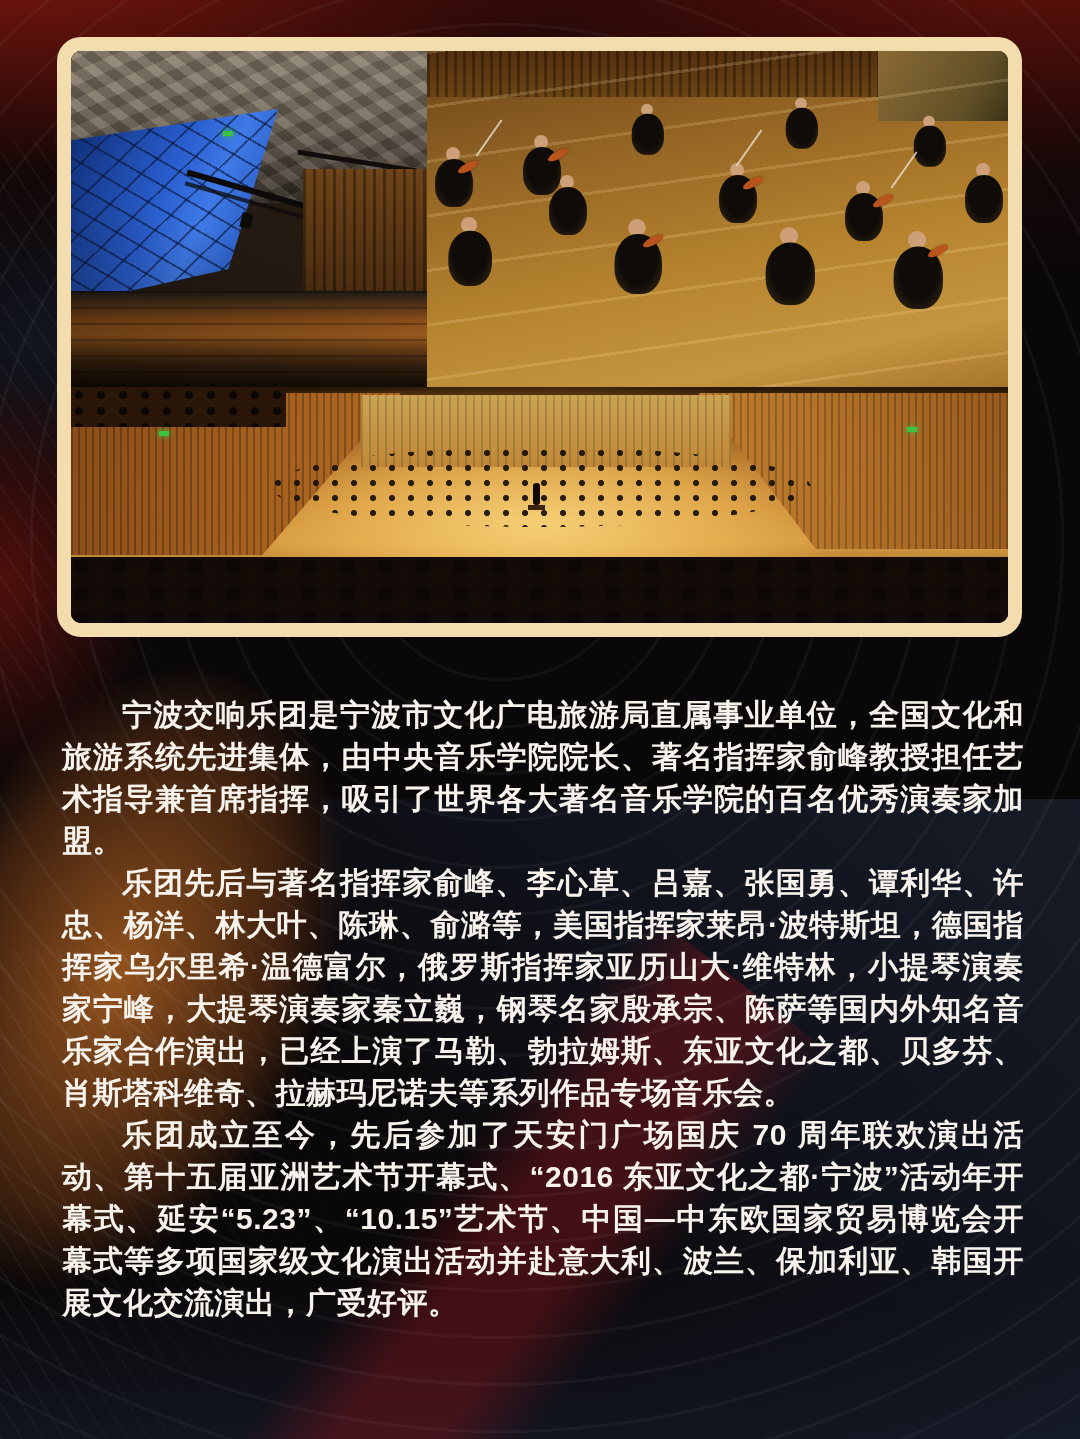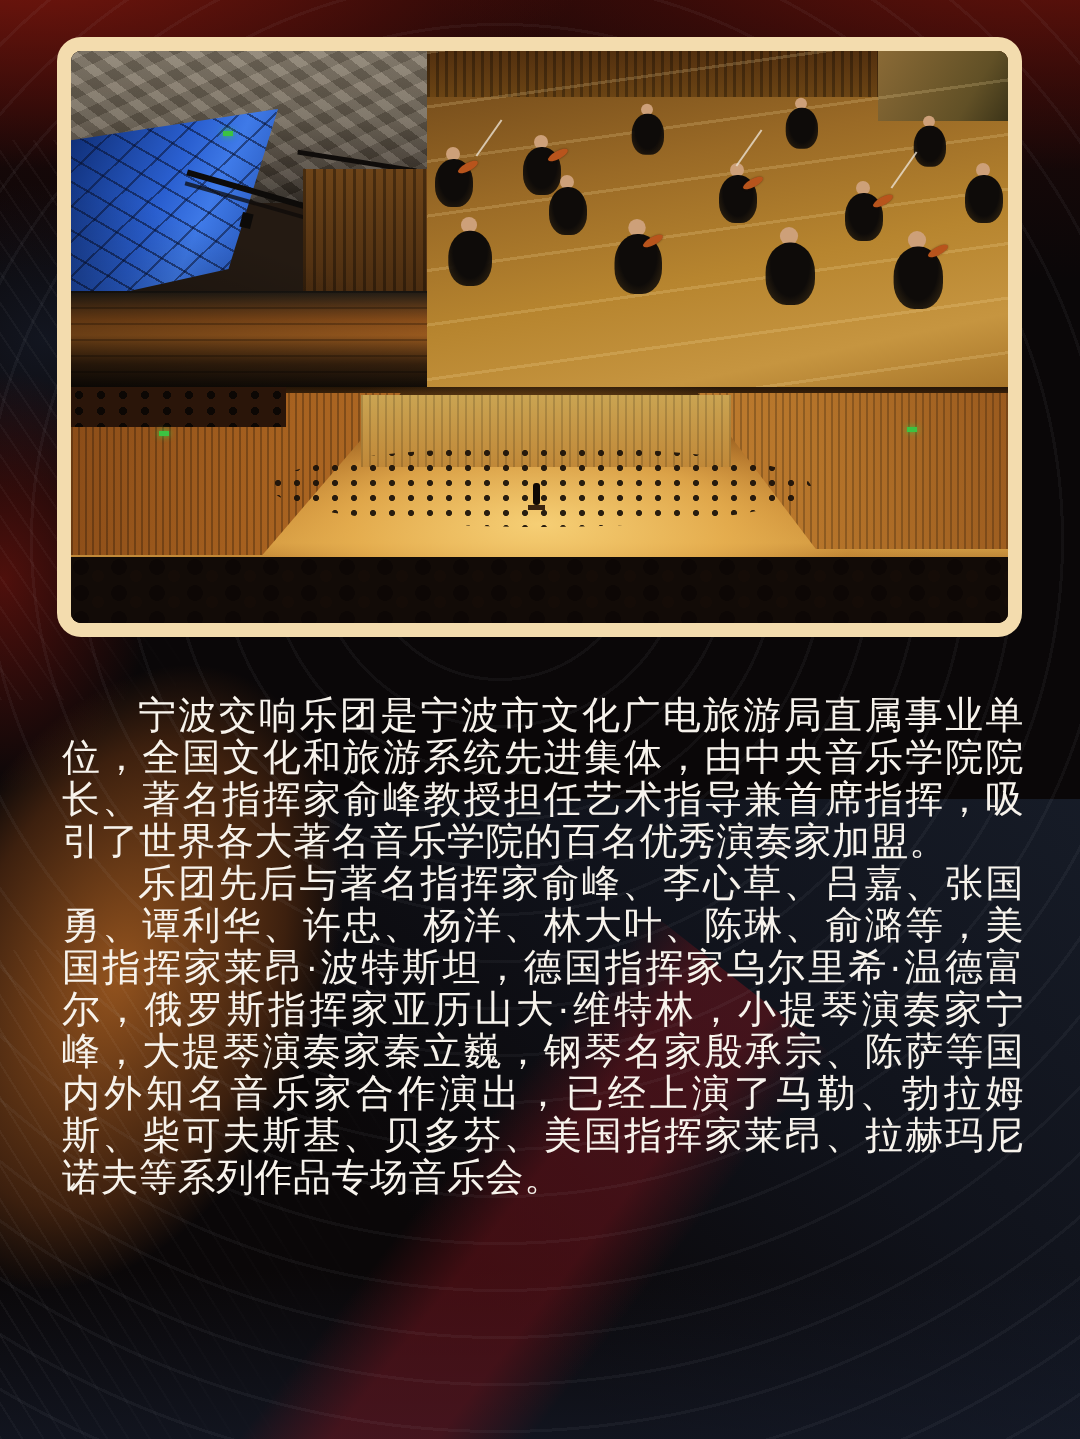--- a/index.html
+++ b/index.html
@@ -138,21 +138,21 @@
       radial-gradient(circle 8px at 10px 10px, #0d0705 97%, rgba(0,0,0,0)),
       radial-gradient(circle 6px at 27px 19px, #150c07 97%, rgba(0,0,0,0));
     background-size:38px 26px; }
   .exit { width:10px; height:5px; background:#3bc342; box-shadow:0 0 6px #3bc342; }
   .exit.e-hall { left:152px; top:80px; }
   .exit.e-left { left:88px; top:44px; }
   .exit.e-right { left:836px; top:40px; }
 
   
   .article { left:62px; top:694px; width:962px; height:610px;
-    font-size:38px; line-height:42px; font-weight:400; color:#f7f3ec;
+    font-size:30px; line-height:42px; font-weight:700; color:#f7f3ec;
     text-align:justify; letter-spacing:.5px; }
   .article p { position:static; margin:0; text-indent:2em; }
 </style>
 </head>
 <body>
 
 <div class="page">
 
   <div class="bg-navy-br"></div>
   <div class="bg-navy-bottom"></div>
@@ -220,16 +220,17 @@
         <div class="s-audience"></div>
         <div class="exit e-left"></div>
         <div class="exit e-right"></div>
       </div>
 
     </div>
   </div>
 
   <div class="article">
     <p>宁波交响乐团是宁波市文化广电旅游局直属事业单位，全国文化和旅游系统先进集体，由中央音乐学院院长、著名指挥家俞峰教授担任艺术指导兼首席指挥，吸引了世界各大著名音乐学院的百名优秀演奏家加盟。</p>
-    <p>乐团先后与著名指挥家俞峰、李心草、吕嘉、张国勇、谭利华、许忠、杨洋、林大叶、陈琳、俞潞等，美国指挥家莱昂·波特斯坦，德国指挥家乌尔里希·温德富尔，俄罗斯指挥家亚历山大·维特林，小提琴演奏家宁峰，大提琴演奏家秦立巍，钢琴名家殷承宗、陈萨等国内外知名音乐家合作演出，已经上演了马勒、勃拉姆斯、柴可夫斯基、贝多芬、美国指挥家莱昂、拉赫玛尼诺夫等系列作品专场音乐会。</p>
+    <p>乐团先后与著名指挥家俞峰、李心草、吕嘉、张国勇、谭利华、许忠、杨洋、林大叶、陈琳、俞潞等，美国指挥家莱昂·波特斯坦，德国指挥家乌尔里希·温德富尔，俄罗斯指挥家亚历山大·维特林，小提琴演奏家宁峰，大提琴演奏家秦立巍，钢琴名家殷承宗、陈萨等国内外知名音乐家合作演出，已经上演了马勒、勃拉姆斯、东亚文化之都、贝多芬、肖斯塔科维奇、拉赫玛尼诺夫等系列作品专场音乐会。</p>
+    <p>乐团成立至今，先后参加了天安门广场国庆 70 周年联欢演出活动、第十五届亚洲艺术节开幕式、“2016 东亚文化之都·宁波”活动年开幕式、延安“5.23”、“10.15”艺术节、中国—中东欧国家贸易博览会开幕式等多项国家级文化演出活动并赴意大利、波兰、保加利亚、韩国开展文化交流演出，广受好评。</p>
   </div>
 
 </div>
 
 </body></html>

